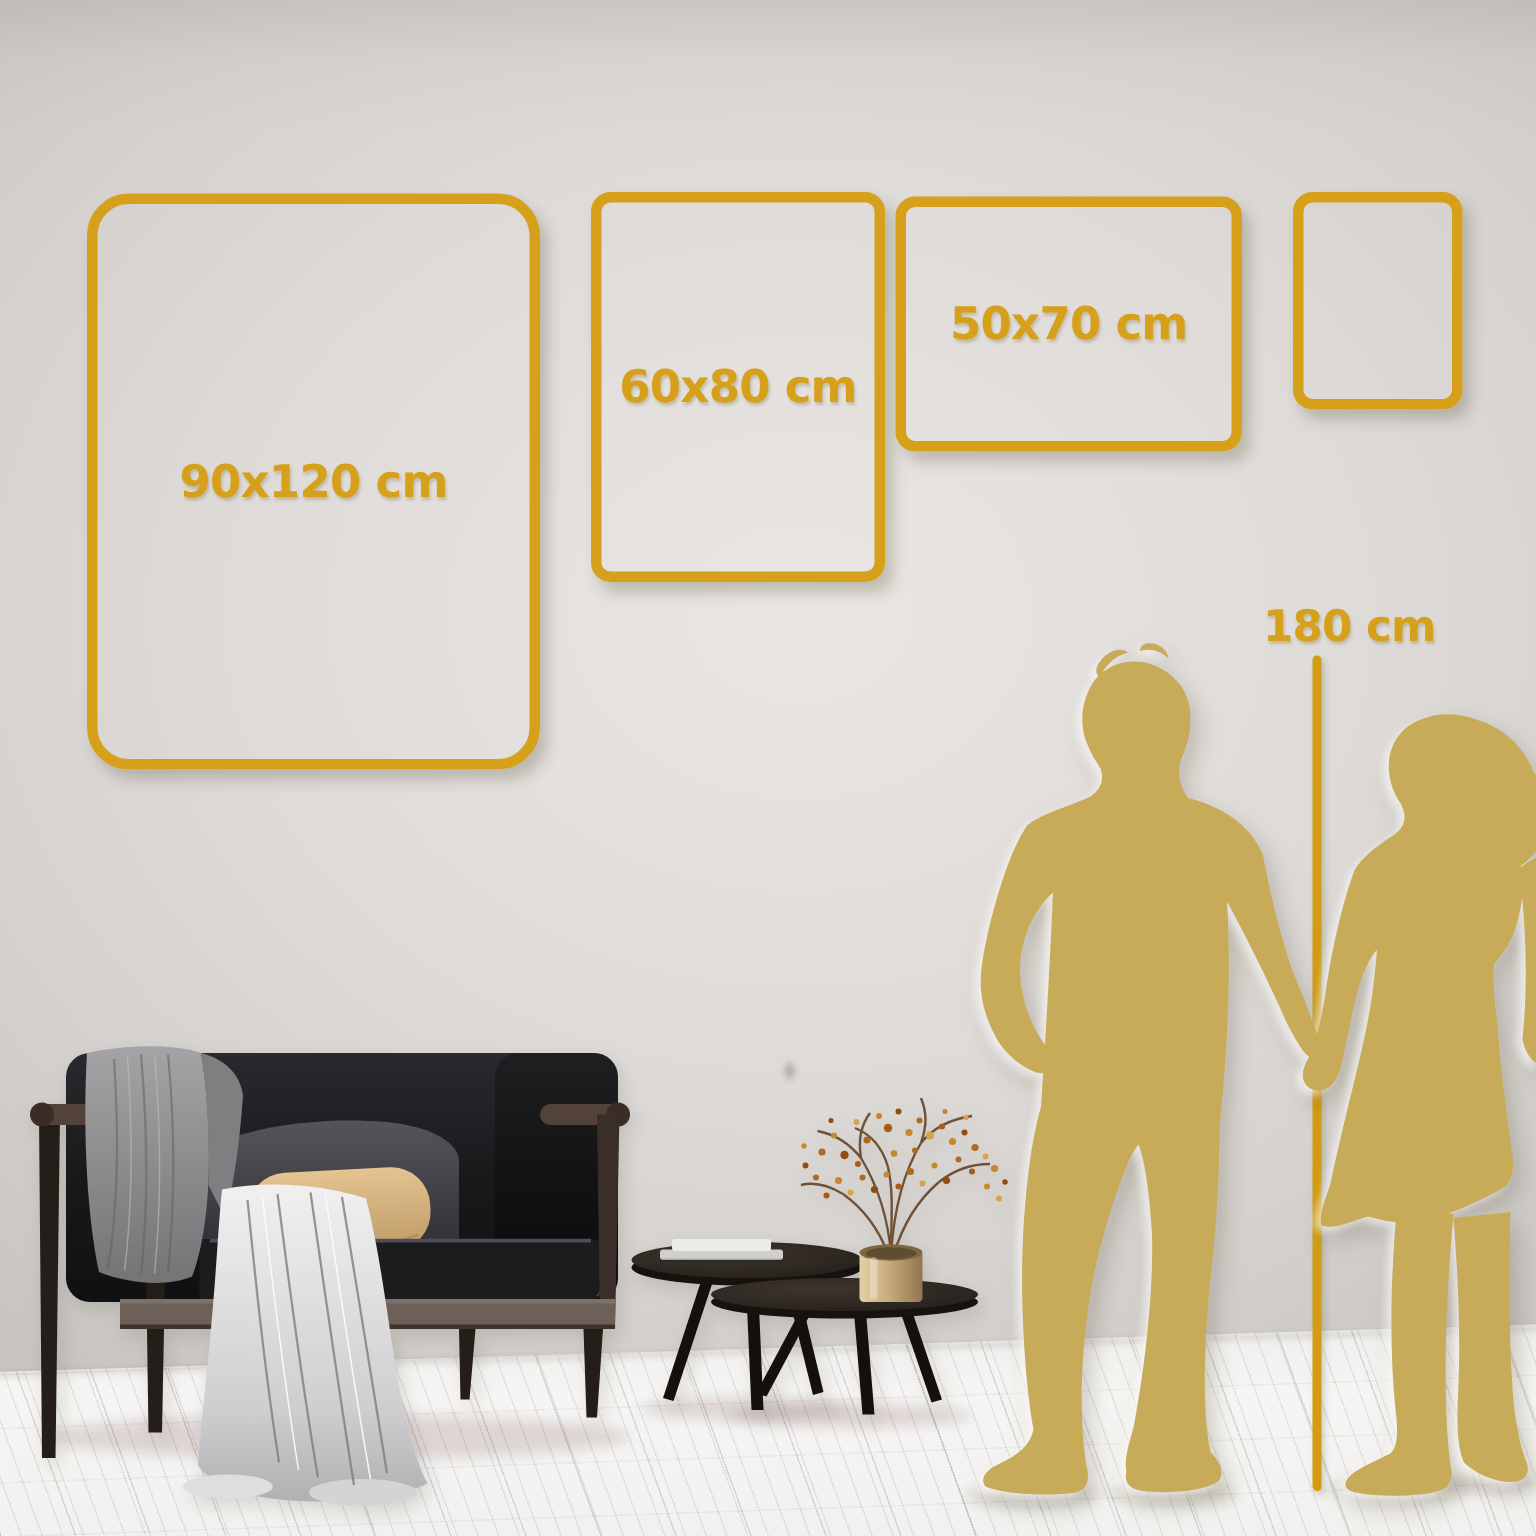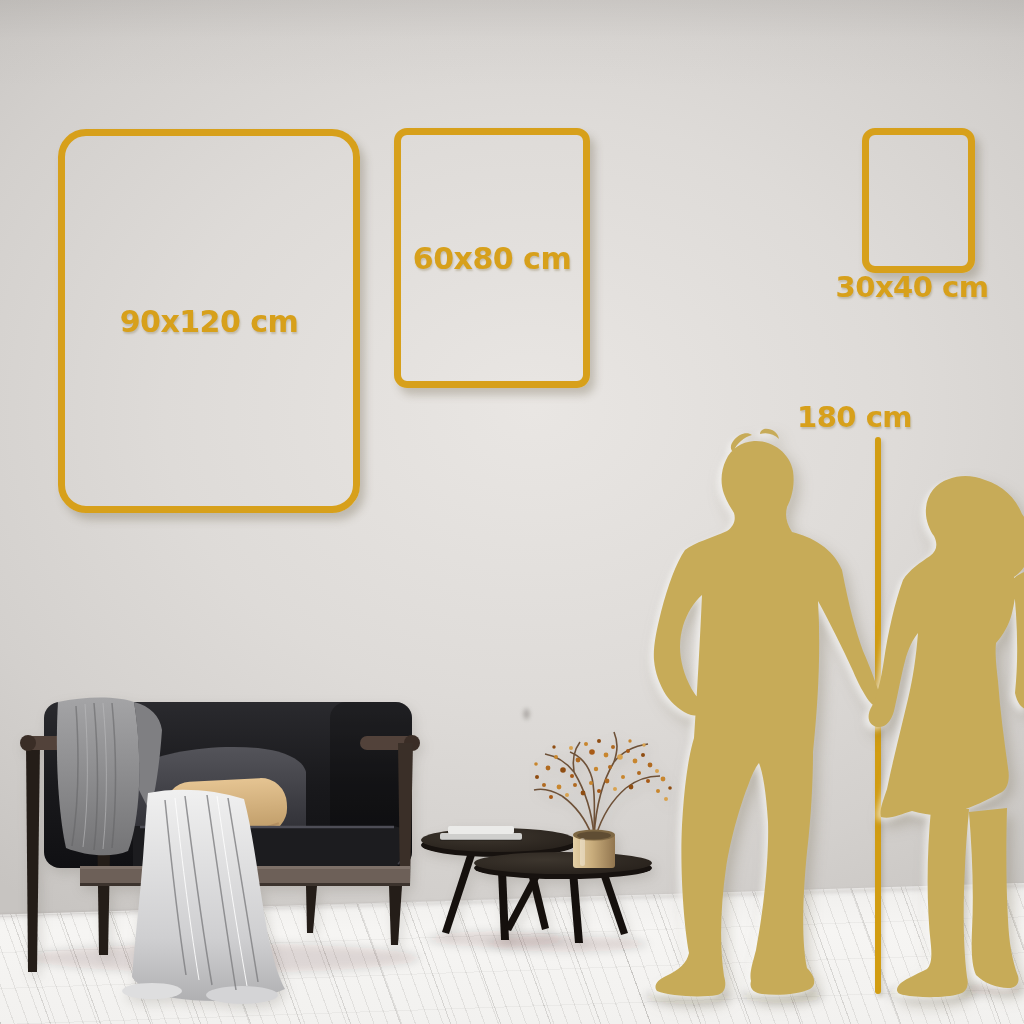--- a/index.html
+++ b/index.html
@@ -36,21 +36,21 @@
   }
   .gold-label{
     color:#d7a01b;font-weight:bold;font-size:30px;letter-spacing:-0.5px;
     text-shadow:1px 2px 2px rgba(120,100,50,0.28);white-space:nowrap;
   }
   .frame-1{left:58px;top:129px;width:288px;height:370px;border-radius:28px;}
   .frame-2{left:394px;top:128px;width:182px;height:246px;}
   .frame-3{left:597px;top:131px;width:217px;height:156px;}
   .frame-4{left:862px;top:128px;width:99px;height:131px;}
   .label-30x40{position:absolute;left:832px;top:270px;width:160px;text-align:center;font-size:29px;}
-  .label-180{position:absolute;left:797px;top:400px;width:160px;text-align:left;font-size:29px;}
+  .label-180{position:absolute;left:797px;top:400px;width:160px;text-align:right;font-size:29px;}
   .ruler-line{
     position:absolute;left:875px;top:437px;width:6px;height:557px;border-radius:3px;
     background:#d29d12;box-shadow:2px 3px 4px rgba(100,90,60,0.25);
   }
   .scene-svg{position:absolute;left:0;top:0;width:1024px;height:1024px;pointer-events:none;}
   .couple-group{filter:drop-shadow(-4px 3px 3px rgba(255,255,255,0.65)) drop-shadow(5px 7px 7px rgba(100,90,60,0.28));}
   .furniture-group{filter:drop-shadow(3px 5px 6px rgba(90,82,70,0.18));}
 </style>
 </head>
 <body>
@@ -60,22 +60,24 @@
   <div class="floor"></div>
   <div class="floor-junction"></div>
   <div class="wall-smudge"></div>
 
   <div class="size-frame frame-1">
     <span class="gold-label">90x120 cm</span>
   </div>
   <div class="size-frame frame-2">
     <span class="gold-label">60x80 cm</span>
   </div>
+  <div class="size-frame frame-3">
+    <span class="gold-label">50x70 cm</span>
+  </div>
   <div class="size-frame frame-4"></div>
-  <div class="gold-label label-30x40">30x40 cm</div>
 
   <div class="gold-label label-180">180 cm</div>
   <div class="ruler-line"></div>
 
   <svg class="scene-svg" viewBox="0 0 1024 1024">
     <defs>
       <linearGradient id="velvet" x1="0" y1="0" x2="0" y2="1">
         <stop offset="0" stop-color="#2a2a2e"></stop>
           <stop offset="0.5" stop-color="#19191c"></stop>
           <stop offset="1" stop-color="#101013"></stop>

